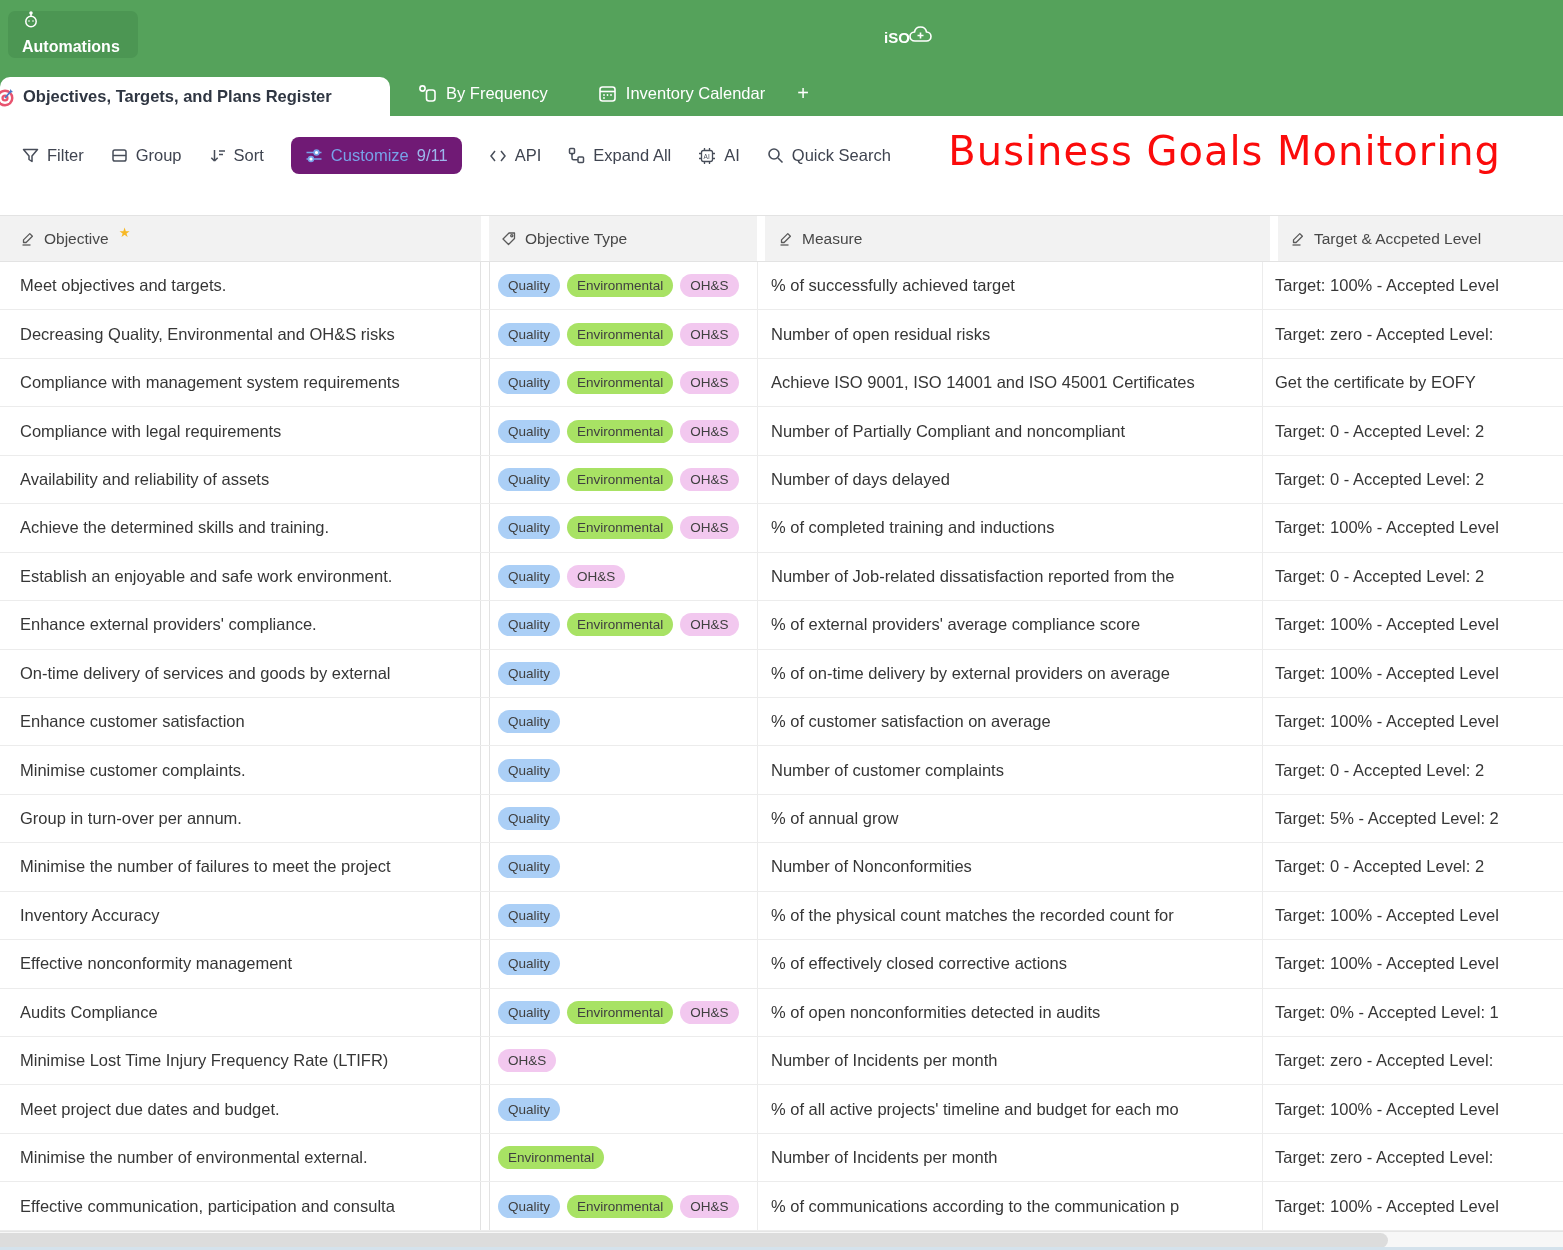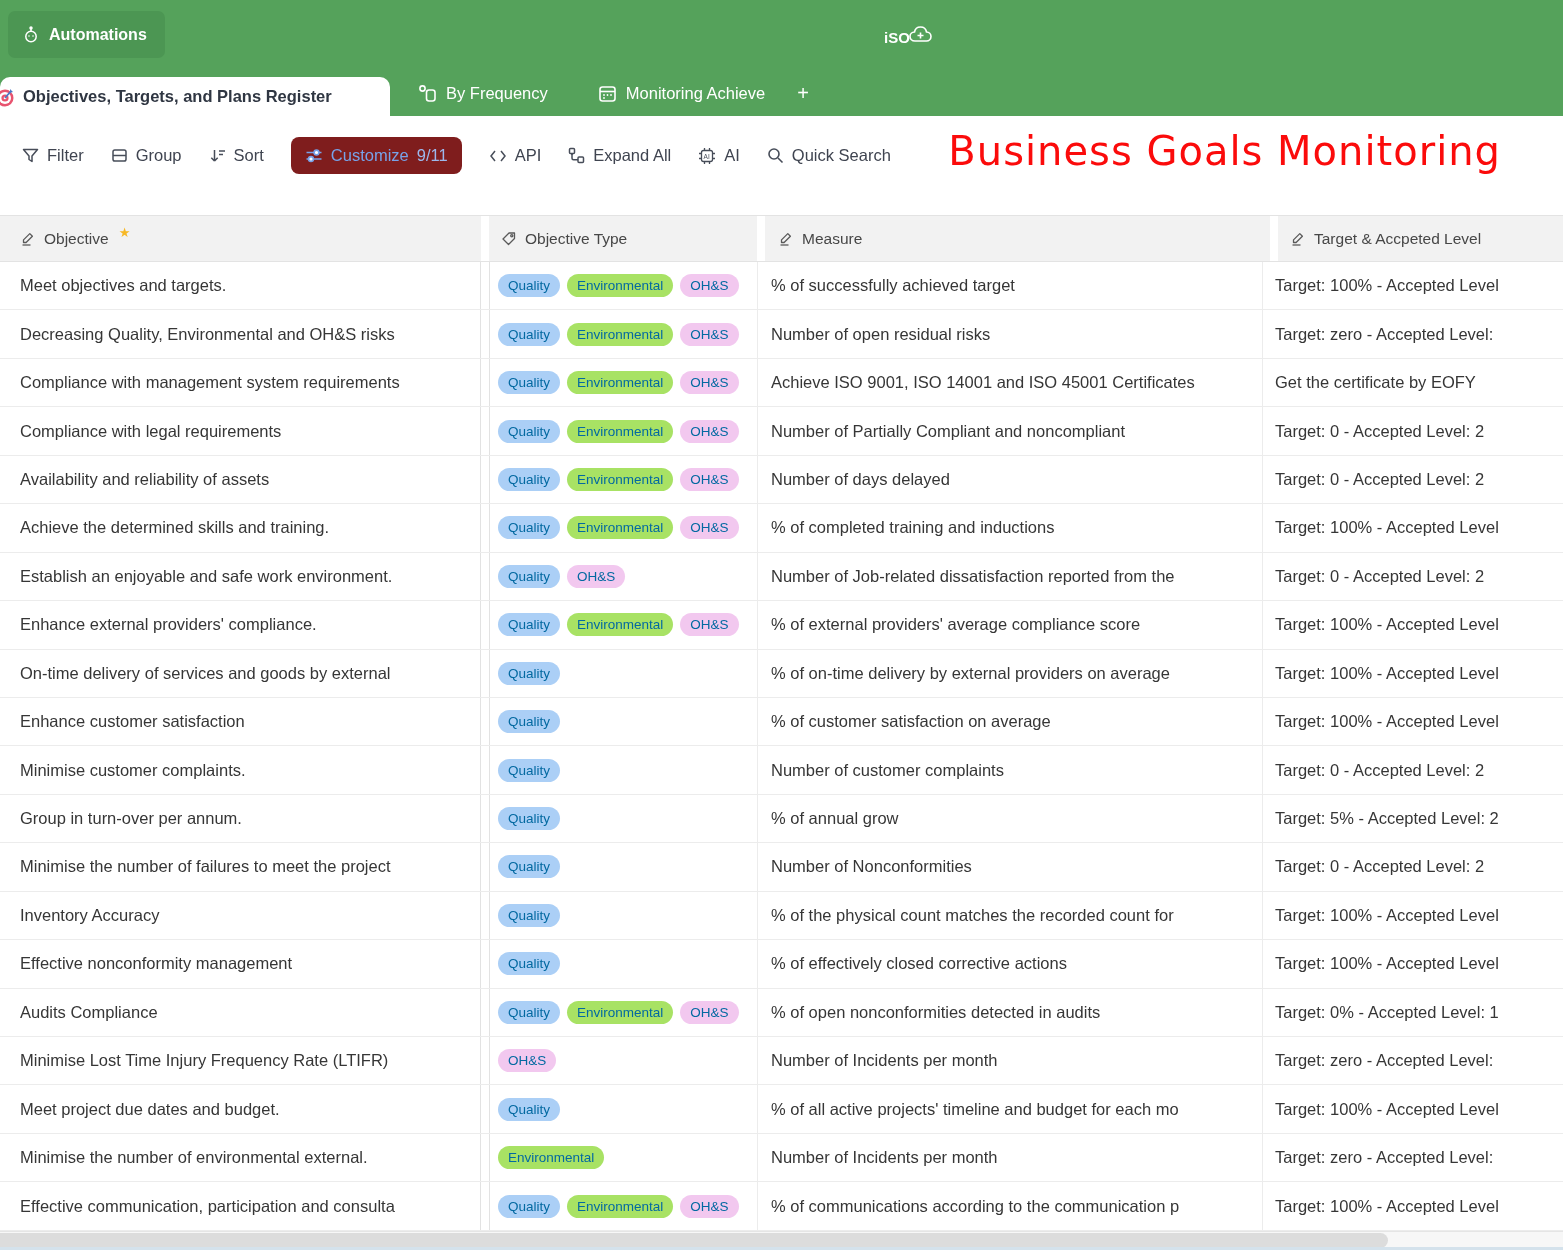--- a/index.html
+++ b/index.html
@@ -4,39 +4,39 @@
 <style>
   * { box-sizing: border-box; margin: 0; padding: 0; }
   html,body { width:1563px; height:1250px; overflow:hidden; background:#fff;
     font-family:"Liberation Sans", sans-serif; }
   :root{
     --green:#55a25b; --green-dark:#4c9653; --accent:#78a2e8; --accent-light:#9db8ec;
     --red:#fb0b0b; --hdr-bg:#f2f2f2; --line:#ececec; --gutline:#e2e2e2; --txt:#363636;
   }
   
   .topbar{ position:relative; height:70px; background:var(--green); }
-  .automations-btn{ position:absolute; left:8px; top:11px; height:47px; display:flex; align-items:center;
-    gap:9px; padding:0 18px 0 14px; background:var(--green-dark); border-radius:7px; cursor:pointer;}
+  .automations-btn{ position:absolute; left:8px; top:11px; height:47px; display:flex; align-items:flex-start;
+    gap:9px; padding:0 18px 0 14px; background:var(--green-dark); border-radius:7px; cursor:pointer;flex-direction:column;}
   .automations-btn span{ color:#fff; font-weight:bold; font-size:16px; }
   .iso-logo{ position:absolute; left:882px; top:17px; }
   
   .tabbar{ height:46px; background:var(--green); display:flex; align-items:flex-end; }
   .tab-active{ width:390px; height:39px; background:#fff; border-radius:10px 10px 0 0;
     display:flex; align-items:center; gap:8px; padding-left:0px; overflow:hidden; cursor:pointer;}
   .tab-active .label{ font-size:16.5px; color:#2f3642; white-space:nowrap;font-weight:bold; }
   .tab{ display:flex; align-items:center; gap:9px; color:#fff; font-size:16.5px;
     padding:0 18px; height:39px; margin-bottom:3px; cursor:pointer; white-space:nowrap;}
   .tab svg{ flex:none; }
   .tab-add{ padding:0 14px; font-size:20px; }
   
   .toolbar{ position:relative; height:99px; background:#fff; }
   .tools{ display:flex; align-items:center; gap:27px; padding:21px 0 0 22px; }
   .tool{ display:flex; align-items:center; gap:8px; font-size:16.5px; color:#3f4450; cursor:pointer; white-space:nowrap;}
   .tool svg{ flex:none; }
-  .customize-chip{ background:#7f1d1d; border-radius:8px; padding:9px 14px; display:flex; align-items:center; gap:8px;
+  .customize-chip{ background:#701a75; border-radius:8px; padding:9px 14px; display:flex; align-items:center; gap:8px;
     color:var(--accent); cursor:pointer; font-size:16.5px;}
   .customize-chip .cnt{ color:var(--accent-light); }
   .annotation{ position:absolute; right:62px; top:12px; color:var(--red); font-size:40px;
     font-family:"DejaVu Sans", sans-serif; letter-spacing:1px; white-space:nowrap;}
   
   .grid{ width:1563px; }
   .ghead{ display:flex; height:47px; border-top:1px solid #e3e3e3; border-bottom:1px solid #e3e3e3; background:#fff;}
   .hcell{ background:var(--hdr-bg); display:flex; align-items:center; gap:8px; font-size:15.5px; color:#474747;
     padding-left:20px; cursor:pointer; white-space:nowrap; overflow:hidden;}
   .h-obj{ width:481px; } .h-type{ width:268px; padding-left:12px;} .h-measure{ width:505px; padding-left:13px;}
@@ -45,21 +45,21 @@
   .star{ color:#f7b825; font-size:13px; position:relative; top:-6px; margin-left:2px;}
   .gbody .row{ display:flex; height:48.45px; border-bottom:1px solid var(--line); background:#fff;}
   .c-obj{ width:481px; border-right:1px solid var(--gutline); display:flex; align-items:center;
     padding-left:20px; overflow:hidden;}
   .gut{ width:8px; flex:none;}
   .c-type{ width:268px; border-left:1px solid var(--gutline); display:flex; align-items:center; padding-left:8px; overflow:hidden;}
   .c-measure{ width:505px; border-left:1px solid var(--line); display:flex; align-items:center; padding-left:13px; overflow:hidden;}
   .c-target{ width:285px; border-left:1px solid var(--line); display:flex; align-items:center; padding-left:12px; overflow:hidden;}
   .txt{ font-size:16.5px; color:var(--txt); white-space:nowrap;}
   .tags{ display:flex; gap:7px; align-items:center;}
-  .tag{ font-size:13.5px; color:#0369a1; padding:4px 10px; border-radius:999px; white-space:nowrap;}
+  .tag{ font-size:13.5px; color:#404040; padding:4px 10px; border-radius:999px; white-space:nowrap;}
   
   .bottombar{ height:19px; position:relative; background:#f7f7f7; border-top:1px solid #e5e5e5;}
   .hscroll-thumb{ position:absolute; left:0; top:1px; height:15px; width:1388px; background:#dcdcdc;
     border-radius:0 8px 8px 0; cursor:grab;}
   .bottom-edge{ position:absolute; left:0; bottom:0; width:100%; height:3px; background:#d4e2ec;}
   svg{ display:block; }
 </style>
 </head>
 <body>
 
@@ -104,21 +104,21 @@
   </div>
   <div class="tab" style="margin-left:14px;">
     <svg width="19" height="19" viewBox="0 0 19 19" fill="none" stroke="#fff" stroke-width="1.6">
       <rect x="2" y="3" width="15" height="14" rx="2.5"></rect>
         <path d="M2 7.5h15"></path>
       <circle cx="6" cy="11" r="0.9" fill="#fff" stroke="none"></circle>
         <circle cx="9.5" cy="11" r="0.9" fill="#fff" stroke="none"></circle>
       <circle cx="13" cy="11" r="0.9" fill="#fff" stroke="none"></circle>
         <circle cx="6" cy="14" r="0.9" fill="#fff" stroke="none"></circle>
     </svg>
-    <span>Monitoring Achieve</span>
+    <span>Inventory Calendar</span>
   </div>
   <div class="tab tab-add">
     <span>+</span>
   </div>
 </div>
 
 <div class="toolbar">
   <div class="tools">
     <div class="tool">
       <svg width="17" height="17" viewBox="0 0 17 17" fill="none" stroke="#474d59" stroke-width="1.5">

